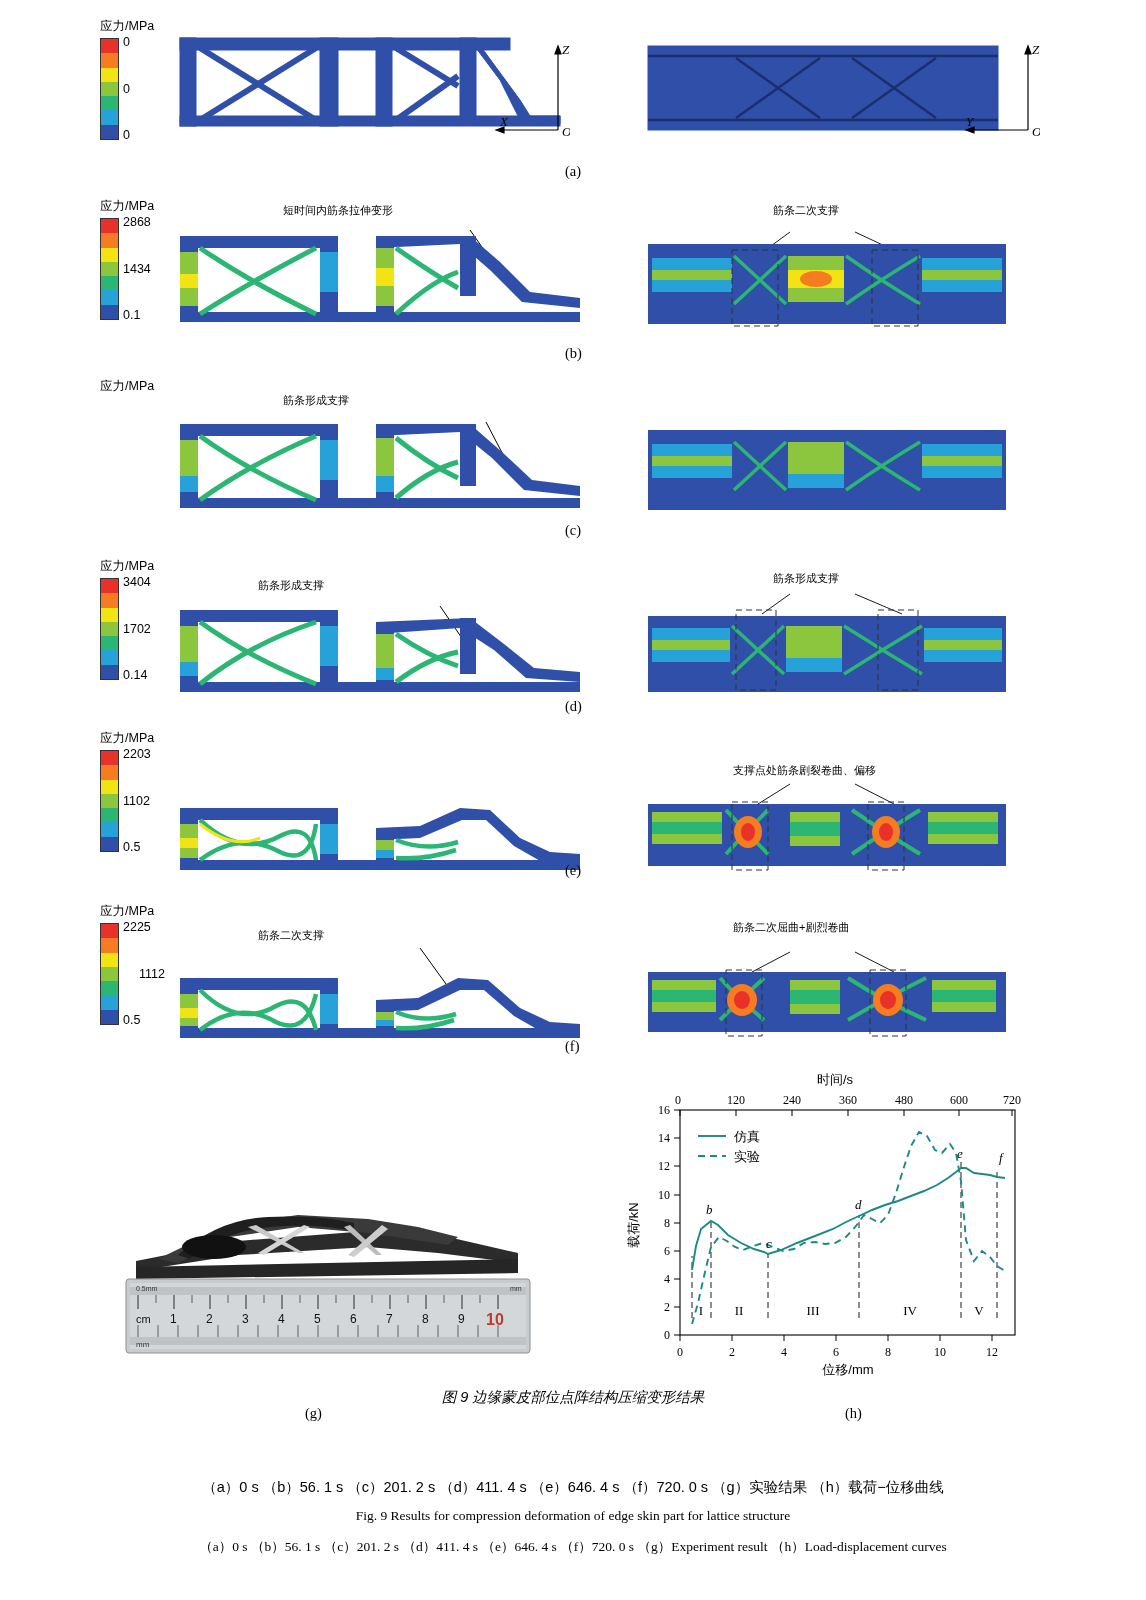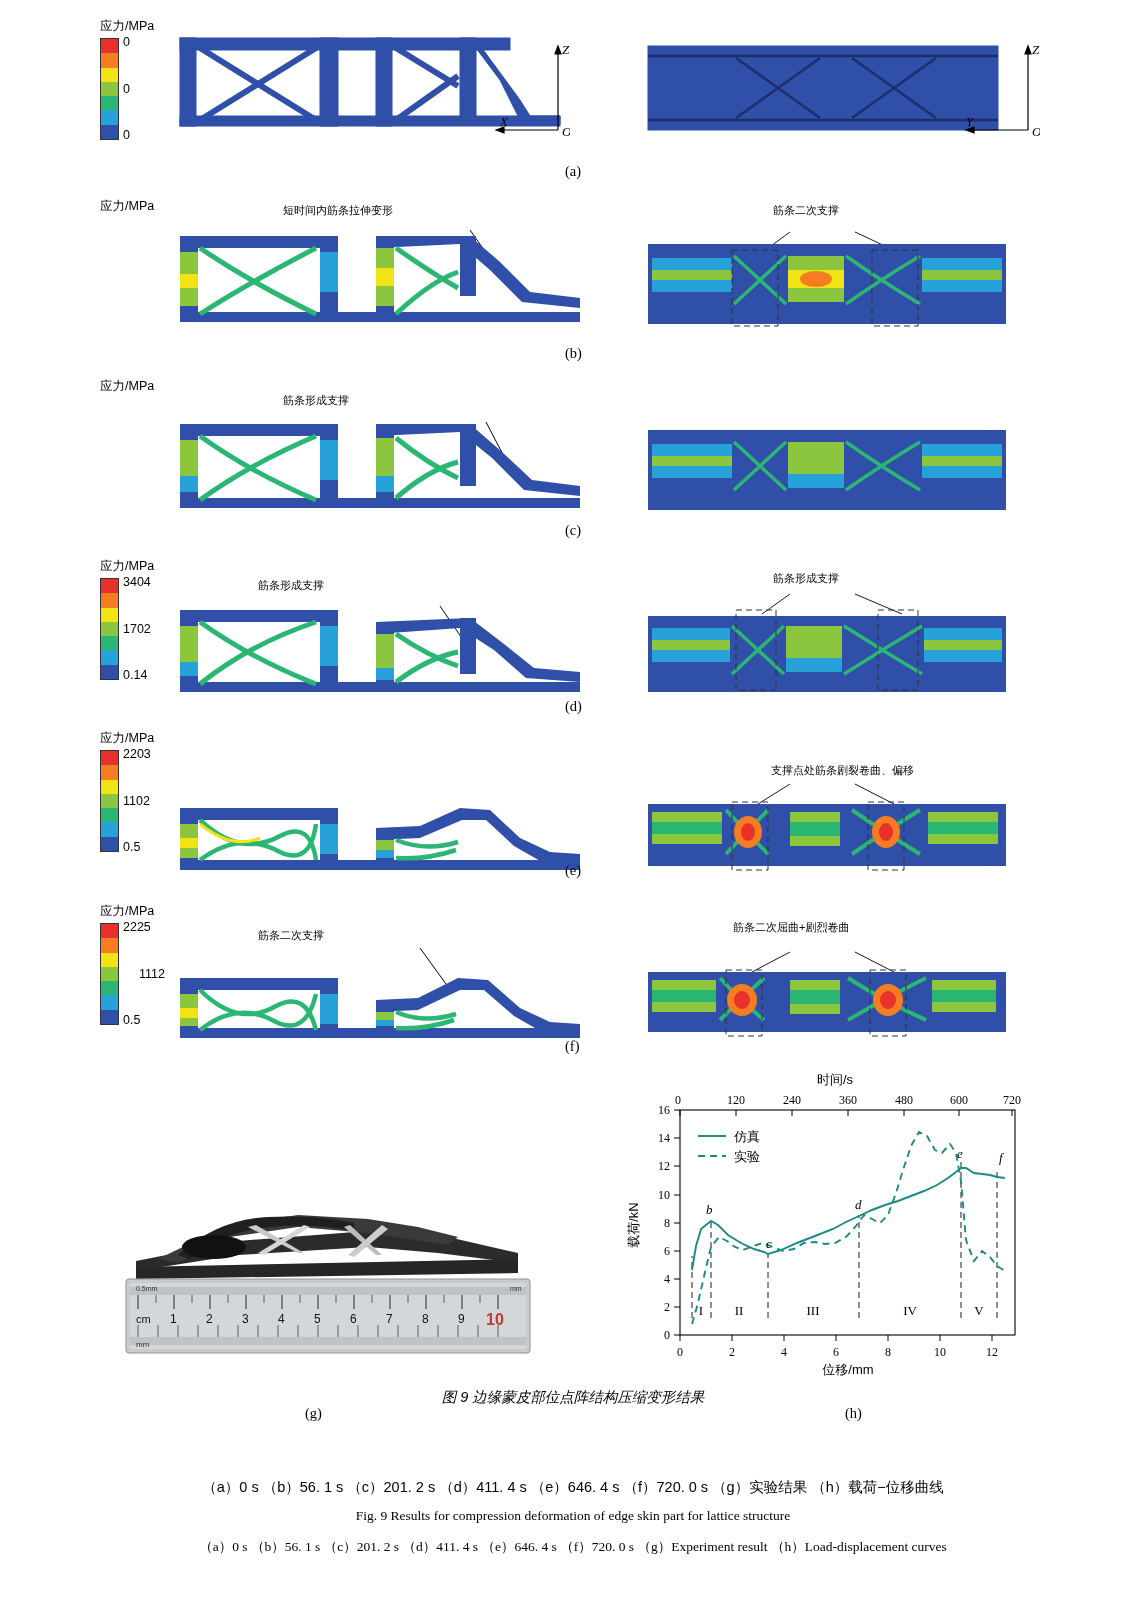--- a/index.html
+++ b/index.html
@@ -40,20 +40,36 @@
     <div class="legend-labels">
       <span style="top:-3px;">0</span>
       <span style="top:44px;">0</span>
       <span style="top:90px;">0</span>
     </div>
   </div>
 </div>
 
 <div class="legend" style="left:100px;top:198px;">
   <div class="legend-title cn">应力/MPa</div>
+  <div class="legend-body">
+    <div class="legend-bar">
+      <div style="background:#e8312a"></div>
+        <div style="background:#f57c20"></div>
+        <div style="background:#f2e414"></div>
+      <div style="background:#8cc63f"></div>
+        <div style="background:#2bb673"></div>
+        <div style="background:#27a2d9"></div>
+      <div style="background:#2f4fa8"></div>
+    </div>
+    <div class="legend-labels">
+      <span style="top:-3px;">2868</span>
+      <span style="top:44px;">1434</span>
+      <span style="top:90px;">0.1</span>
+    </div>
+  </div>
 </div>
 
 <div class="legend" style="left:100px;top:378px;">
   <div class="legend-title cn">应力/MPa</div>
 </div>
 
 <div class="legend" style="left:100px;top:558px;">
   <div class="legend-title cn">应力/MPa</div>
   <div class="legend-body">
     <div class="legend-bar">
@@ -355,21 +371,21 @@
     <rect x="10" y="44" width="18" height="14" fill="#8cc63f"></rect>
     <rect x="10" y="58" width="18" height="10" fill="#f2e414"></rect>
     <rect x="10" y="68" width="18" height="10" fill="#8cc63f"></rect>
     <rect x="150" y="44" width="18" height="30" fill="#27a2d9"></rect>
     <rect x="206" y="60" width="18" height="10" fill="#8cc63f"></rect>
     <rect x="206" y="70" width="18" height="8" fill="#27a2d9"></rect>
     <path d="M30 44 Q62 70 90 58" stroke="#f2e414" stroke-width="3" fill="none"></path>
   </g>
 </svg>
 
-<div class="anno cn" style="left:771px;top:763px;">支撑点处筋条剧裂卷曲、偏移</div>
+<div class="anno cn" style="left:733px;top:763px;">支撑点处筋条剧裂卷曲、偏移</div>
 <svg class="fig-svg" style="left:640px;top:782px;" width="380" height="100" viewBox="0 0 380 100">
   <g stroke="#000" stroke-width="0.9" fill="none">
     <line x1="150" y1="2" x2="118" y2="22"></line>
     <line x1="215" y1="2" x2="254" y2="22"></line>
   </g>
   <rect x="8" y="22" width="358" height="62" fill="#2f4fa8"></rect>
   <g>
     <rect x="12" y="30" width="70" height="10" fill="#8cc63f"></rect>
     <rect x="12" y="40" width="70" height="12" fill="#2bb673"></rect>
     <rect x="12" y="52" width="70" height="10" fill="#8cc63f"></rect>

